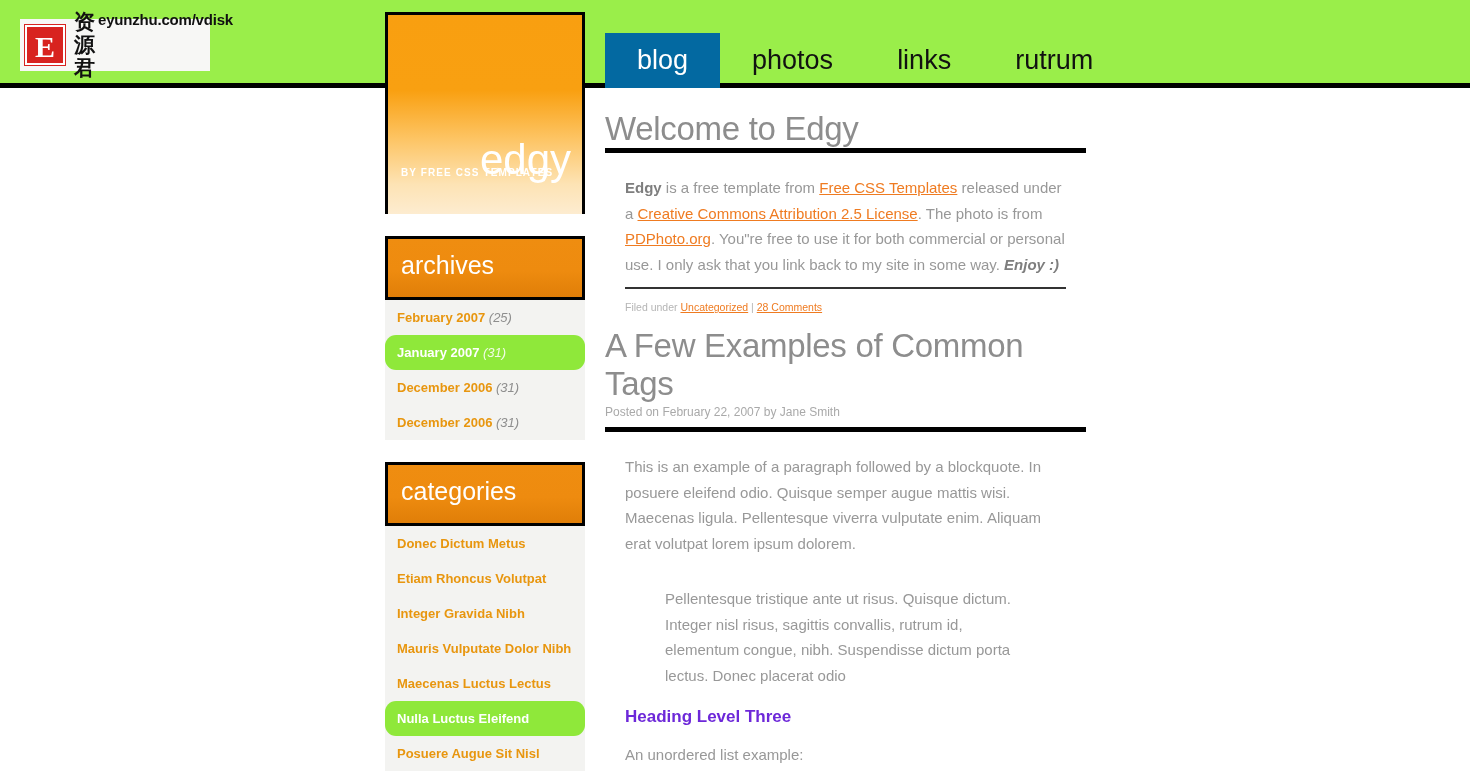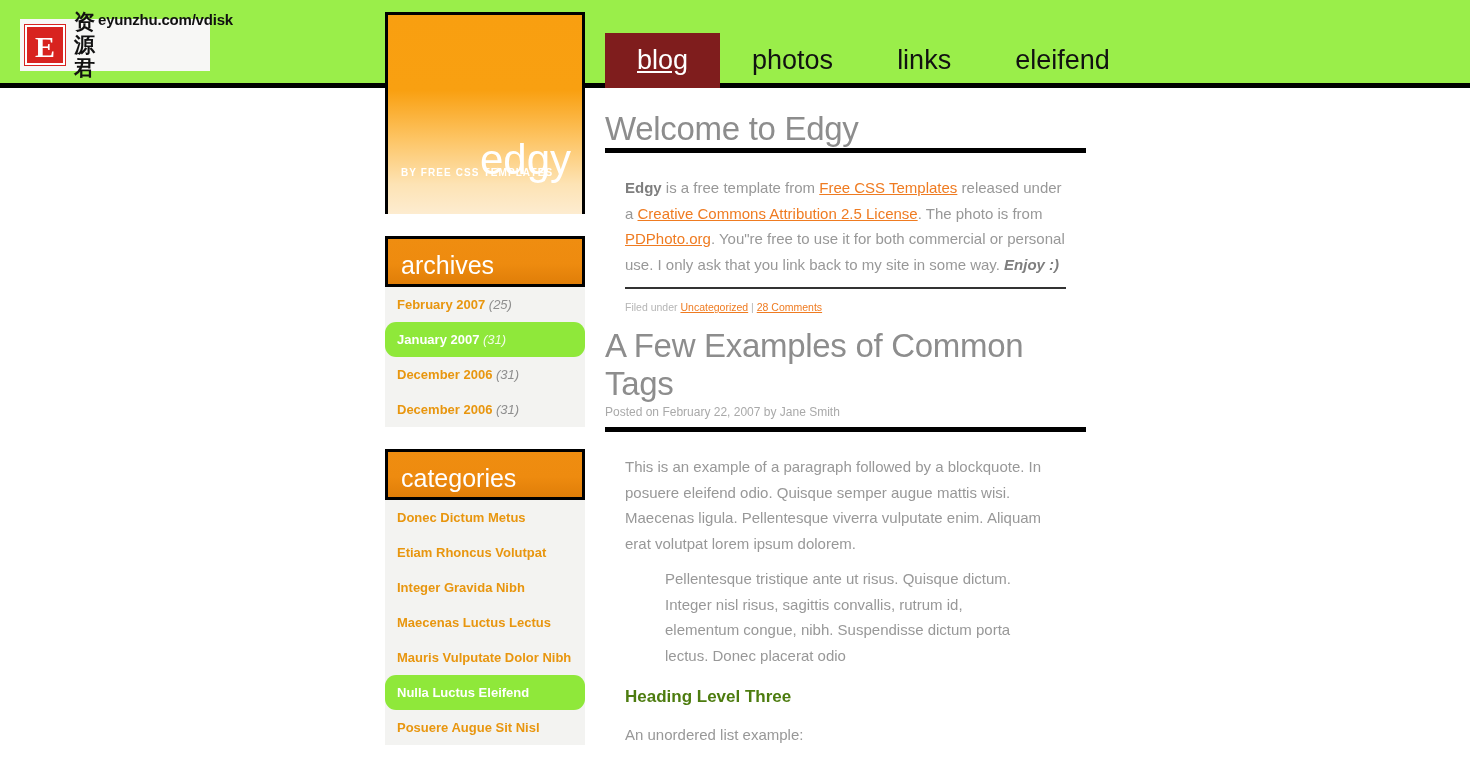--- a/index.html
+++ b/index.html
@@ -91,23 +91,22 @@
   .nav a {
     display: block;
     color: #111111;
     text-decoration: none;
     font-size: 27px;
     line-height: 55px;
     padding: 0 32px;
     font-family: "Liberation Sans", sans-serif;
   }
   .nav a.active {
-    background: #7f1d1d;
-    color: #ffffff;
-    text-decoration: underline;
+    background: #0369a1;
+    color: #ffffff;
   }
 
   
   .banner {
     position: absolute;
     left: 385px;
     top: 12px;
     width: 200px;
     height: 202px;
     border: 3px solid #000000;
@@ -140,21 +139,21 @@
   .sidebar {
     position: absolute;
     left: 385px;
     top: 236px;
     width: 200px;
   }
   .panel { margin-bottom: 22px; }
   .panel-head {
     border: 3px solid #000000;
     background: linear-gradient(to bottom, #ef8d10 0%, #ee8b0f 55%, #e07e08 100%);
-    height: 51px;
+    height: 64px;
   }
   .panel-head h2 {
     color: #ffffff;
     font-size: 25px;
     font-weight: normal;
     line-height: 52px;
     padding-left: 13px;
     font-family: "Liberation Sans", sans-serif;
   }
   .panel-body {
@@ -223,30 +222,30 @@
   .post-body p i.enjoy {
     color: #7e7e7e;
     font-weight: bold;
     font-style: italic;
   }
   .post-body a {
     color: #ef7b21;
     text-decoration: underline;
   }
   blockquote {
-    margin: 10px 0 12px 40px;
+    margin: 30px 0 12px 40px;
     width: 360px;
   }
   blockquote p {
     color: #a3a3a3;
     font-size: 15px;
     line-height: 26px;
   }
   .post-body h3 {
-    color: #4d7c0f;
+    color: #6d28d9;
     font-size: 17px;
     font-weight: bold;
     line-height: 30px;
     margin-top: 14px;
     margin-bottom: 10px;
     font-family: "Liberation Sans", sans-serif;
   }
   .post-footer {
     border-top: 2px solid #333333;
     margin-top: 8px;
@@ -273,21 +272,21 @@
     <div class="logo-text">
       <div class="logo-cn">资源君</div>
       <div class="logo-url">eyunzhu.com/vdisk</div>
     </div>
   </div>
 
   <nav class="nav">
     <a href="#" class="active">blog</a>
     <a href="#">photos</a>
     <a href="#">links</a>
-    <a href="#">eleifend</a>
+    <a href="#">rutrum</a>
   </nav>
 
   <div class="banner">
     <div class="banner-sub">BY FREE CSS TEMPLATES</div>
     <div class="banner-title">edgy</div>
   </div>
 
   <aside class="sidebar">
 
     <section class="panel">
@@ -303,22 +302,22 @@
     </section>
 
     <section class="panel">
       <div class="panel-head">
         <h2>categories</h2>
       </div>
       <div class="panel-body">
         <a href="#">Donec Dictum Metus</a>
         <a href="#">Etiam Rhoncus Volutpat</a>
         <a href="#">Integer Gravida Nibh</a>
+        <a href="#">Mauris Vulputate Dolor Nibh</a>
         <a href="#">Maecenas Luctus Lectus</a>
-        <a href="#">Mauris Vulputate Dolor Nibh</a>
         <a href="#" class="sel">Nulla Luctus Eleifend</a>
         <a href="#">Posuere Augue Sit Nisl</a>
       </div>
     </section>
 
   </aside>
 
   <main class="content">
 
     <article class="post">

